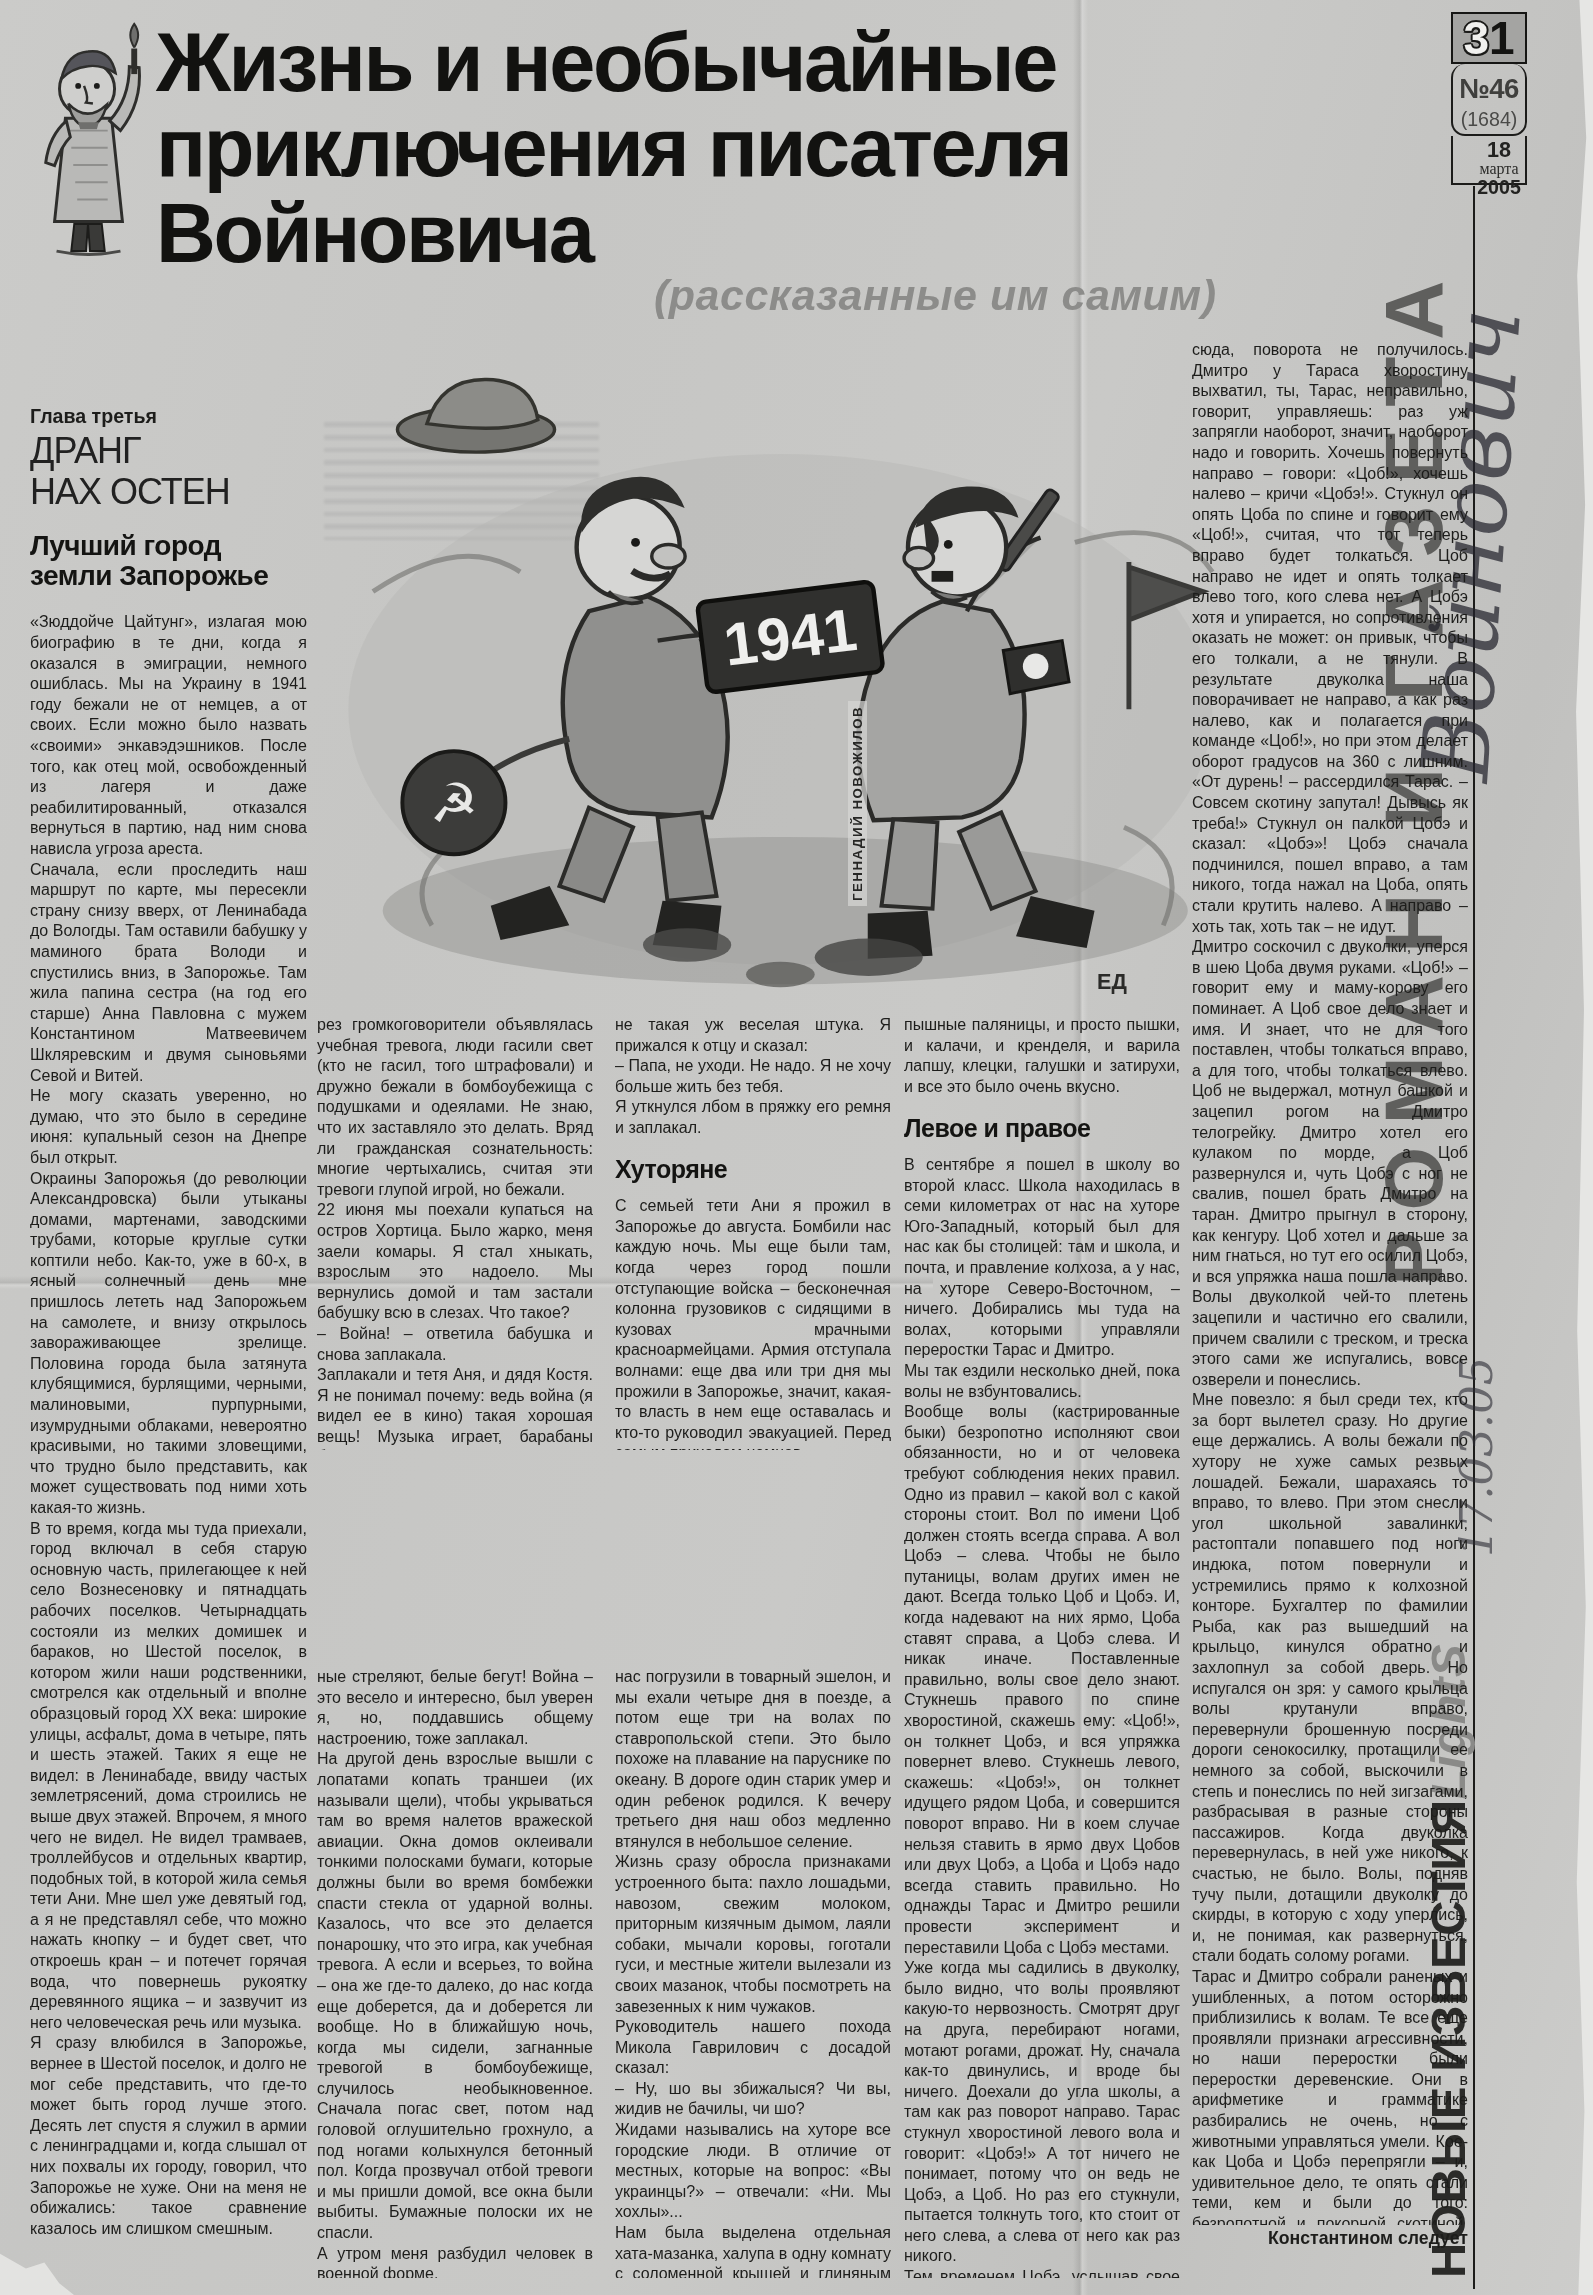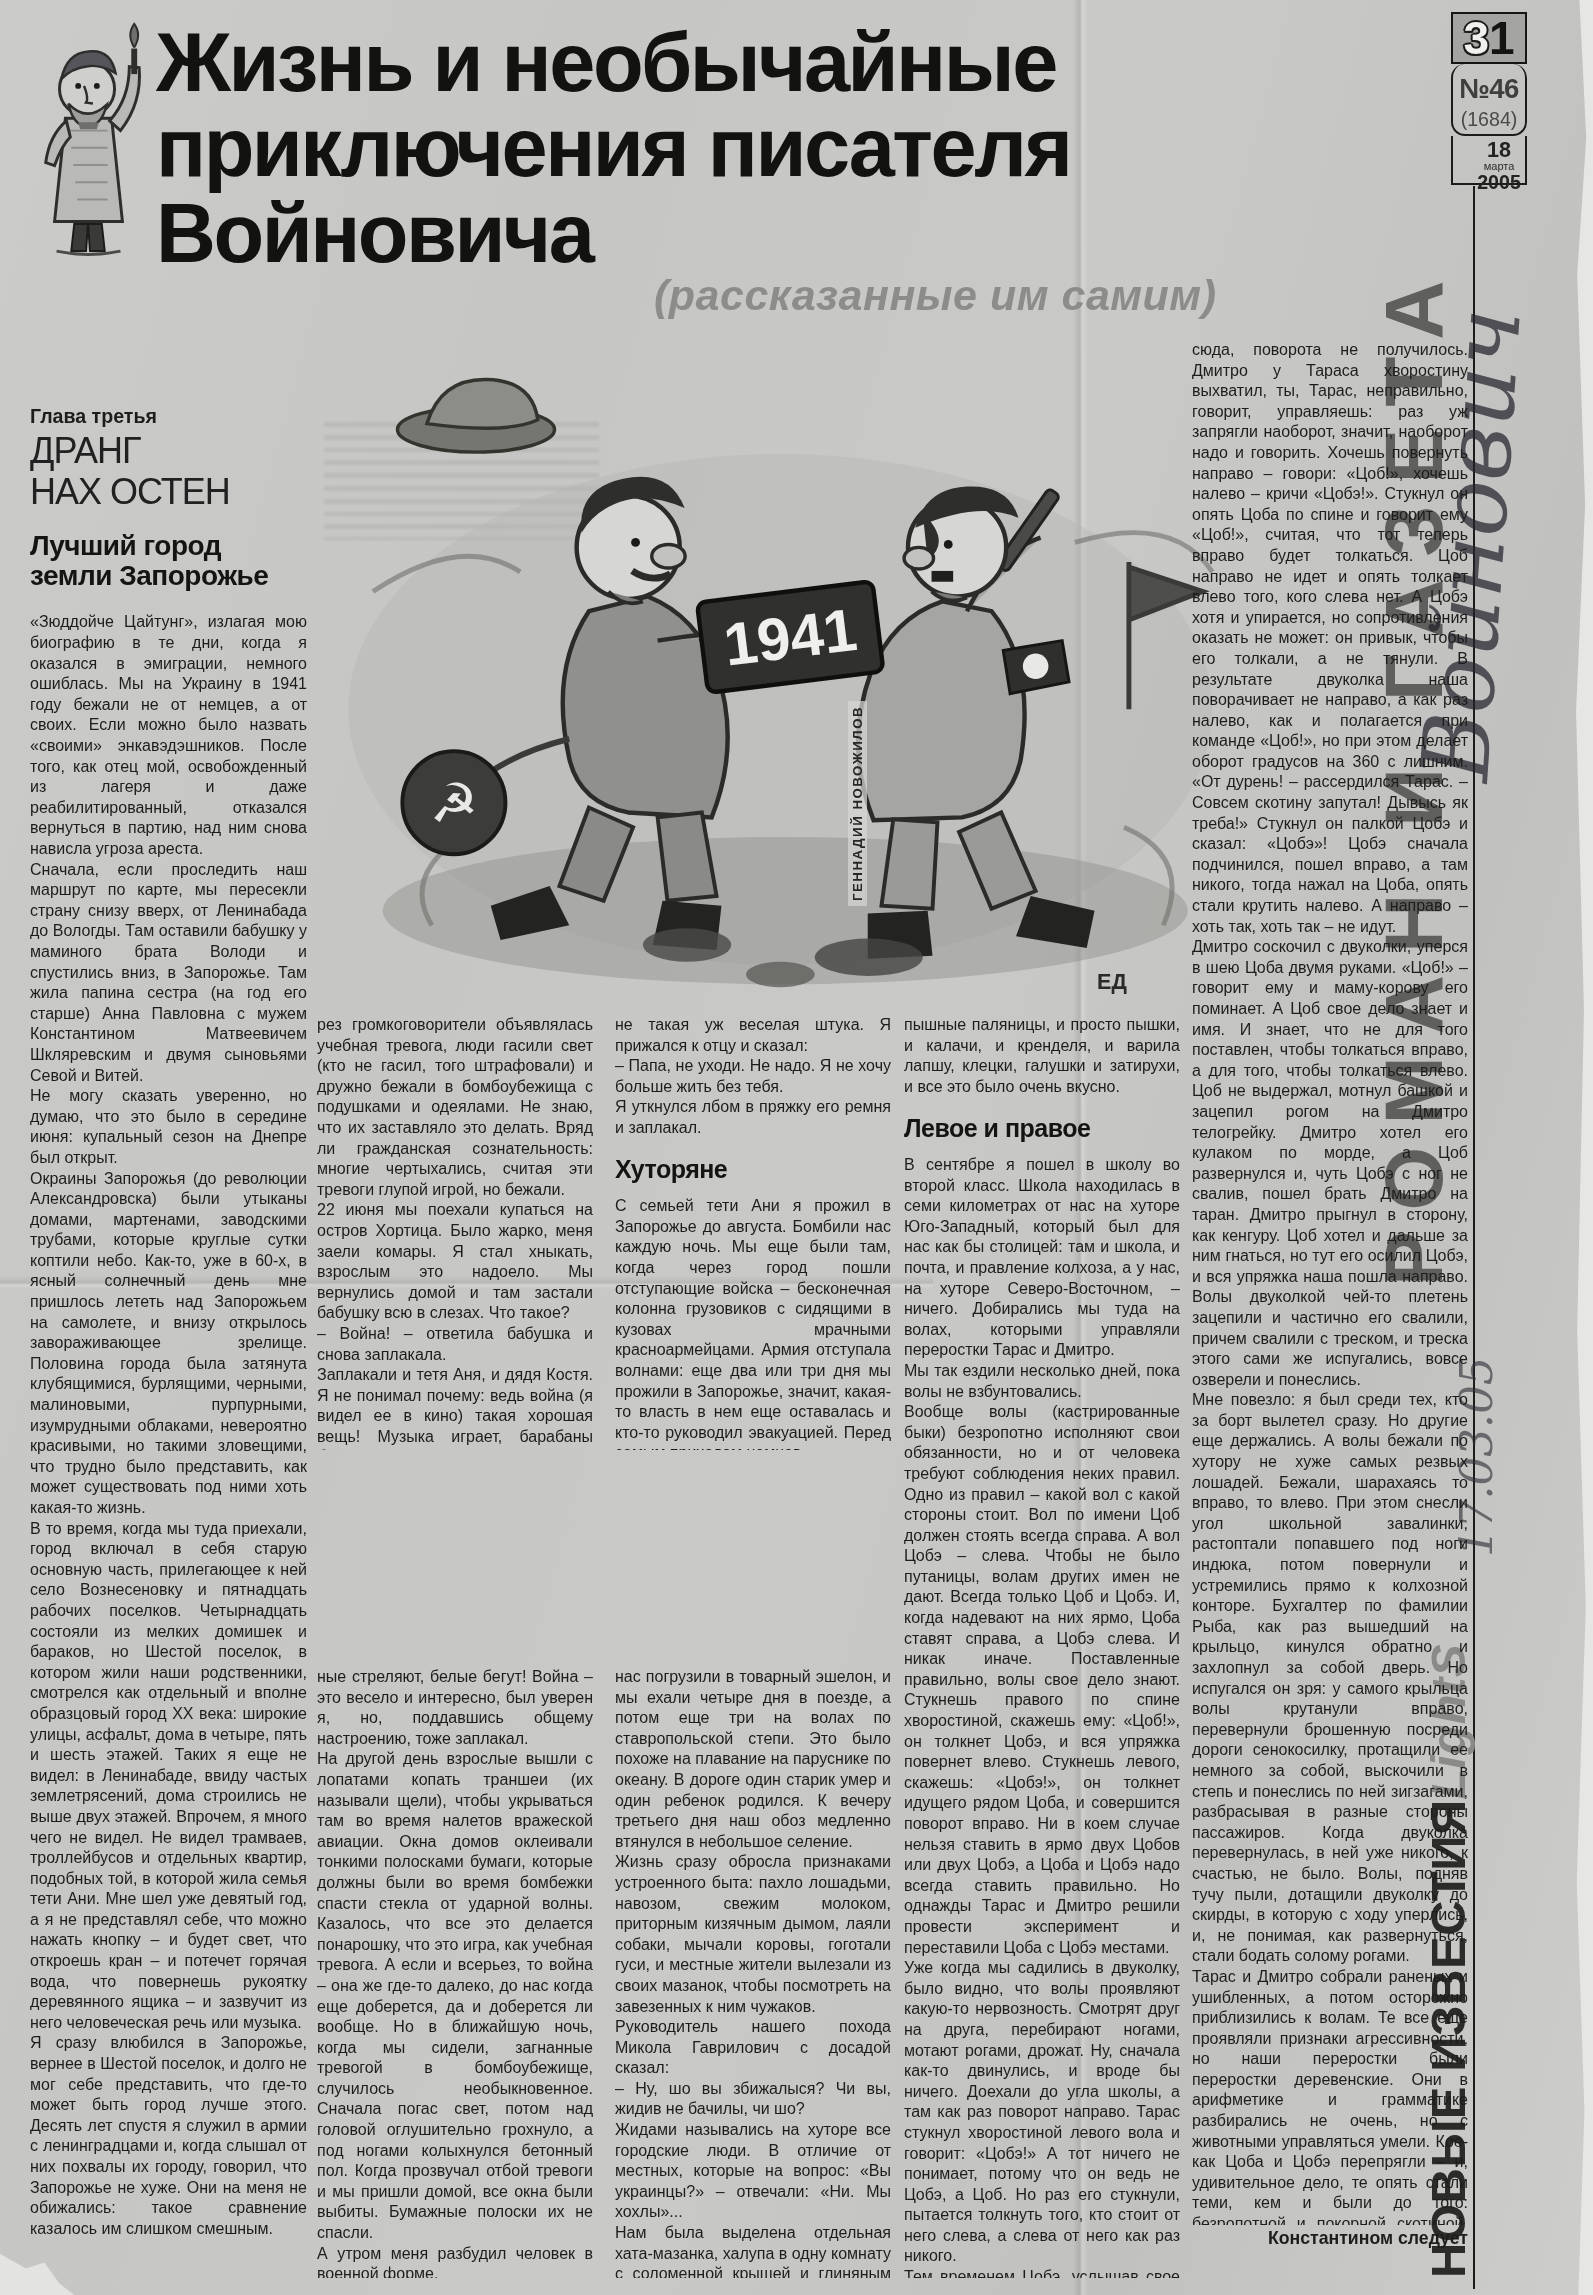--- a/index.html
+++ b/index.html
@@ -31,21 +31,21 @@
   .pagebox .d1{color:#141412;}
   .issuebox{position:absolute;left:1451px;top:64px;width:76px;height:72px;box-sizing:border-box;
         border-left:2px solid #1c1c1a;border-right:2px solid #1c1c1a;border-bottom:2px solid #1c1c1a;
         text-align:center;padding-top:8.8px;border-radius:14px;}
   .issuebox .no{font-size:27.5px;font-weight:700;color:#3f3f3d;letter-spacing:-0.5px;}
   .issuebox .sub{font-size:19.6px;color:#4a4a48;margin-top:2.9px;}
   .datebox{position:absolute;left:1451px;top:136px;width:76px;height:49px;box-sizing:border-box;
         border-left:2px solid #1c1c1a;border-right:2px solid #1c1c1a;border-bottom:2px solid #1c1c1a;
         text-align:center;line-height:1.02;padding-top:2.9px;padding-left:20px;}
   .datebox .d{font-size:21.6px;font-weight:700;color:#232321;}
-  .datebox .m{font-size:11px;color:#2c2c2a;}
+  .datebox .m{font-size:16px;color:#2c2c2a;font-family:Liberation Serif, serif;}
   .datebox .y{font-size:19.6px;font-weight:700;color:#232321;}
   .rule-v{position:absolute;left:1473px;top:186px;width:2px;height:2103px;background:#1c1c1a;}
 
   .vert{position:absolute;transform:rotate(-90deg);transform-origin:left bottom;white-space:nowrap;}
   .band{left:1475px;top:1184px;height:102px;font-size:82px;font-weight:700;letter-spacing:22px;
         color:#5f5f5d;line-height:1;}
   .logo{left:1487px;top:2215px;height:63px;font-size:49px;font-weight:700;letter-spacing:0.5px;
         color:#2b2b29;line-height:1;}
   .logo .lsuffix{color:#8a8a88;font-style:italic;}
   .hand1{left:1531px;top:664px;height:122px;font-family:"DejaVu Serif",serif;font-style:italic;

